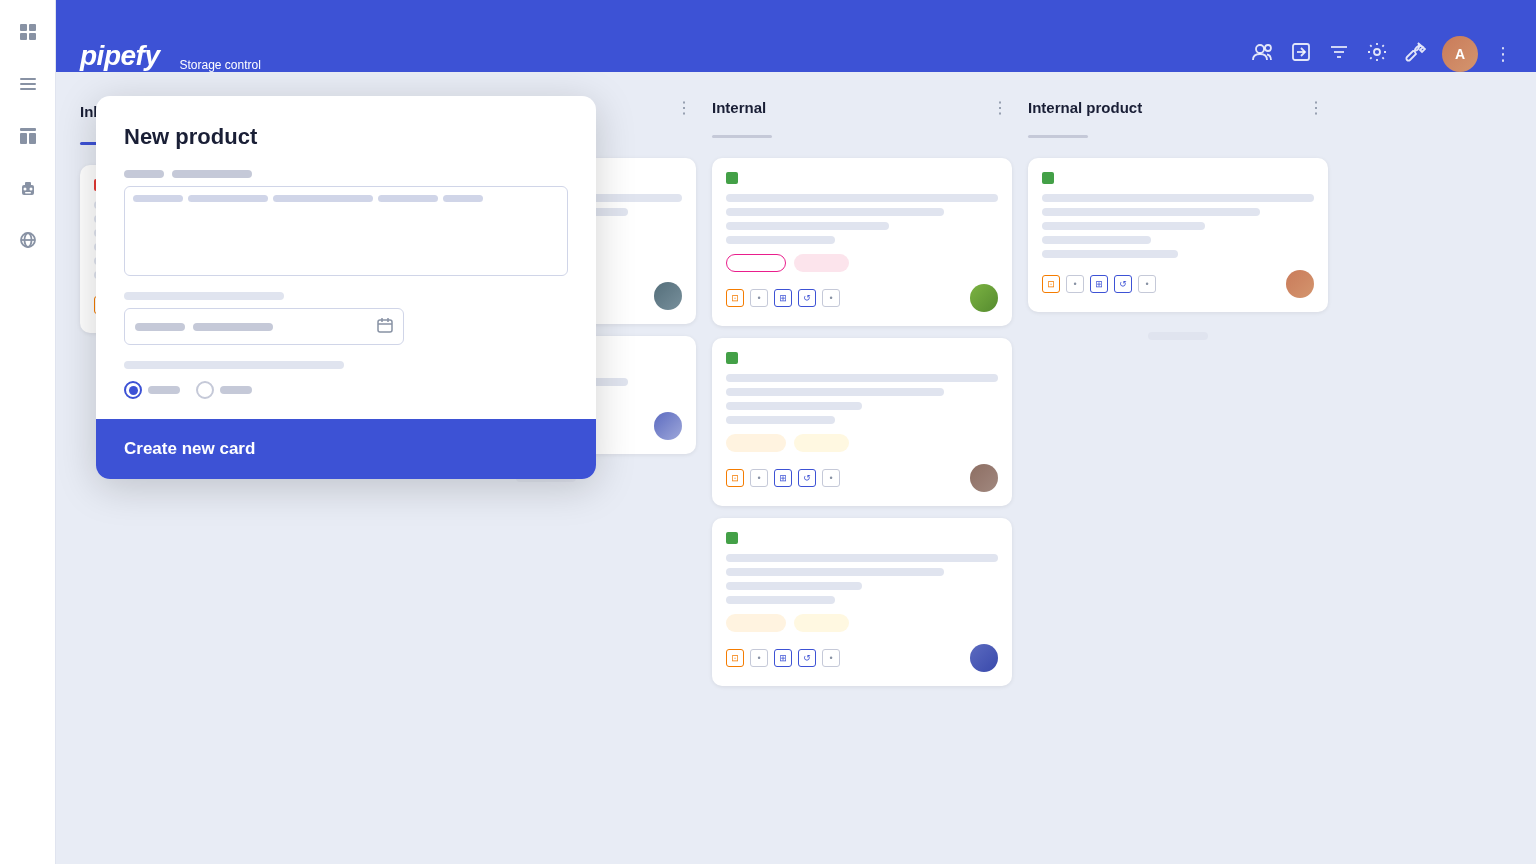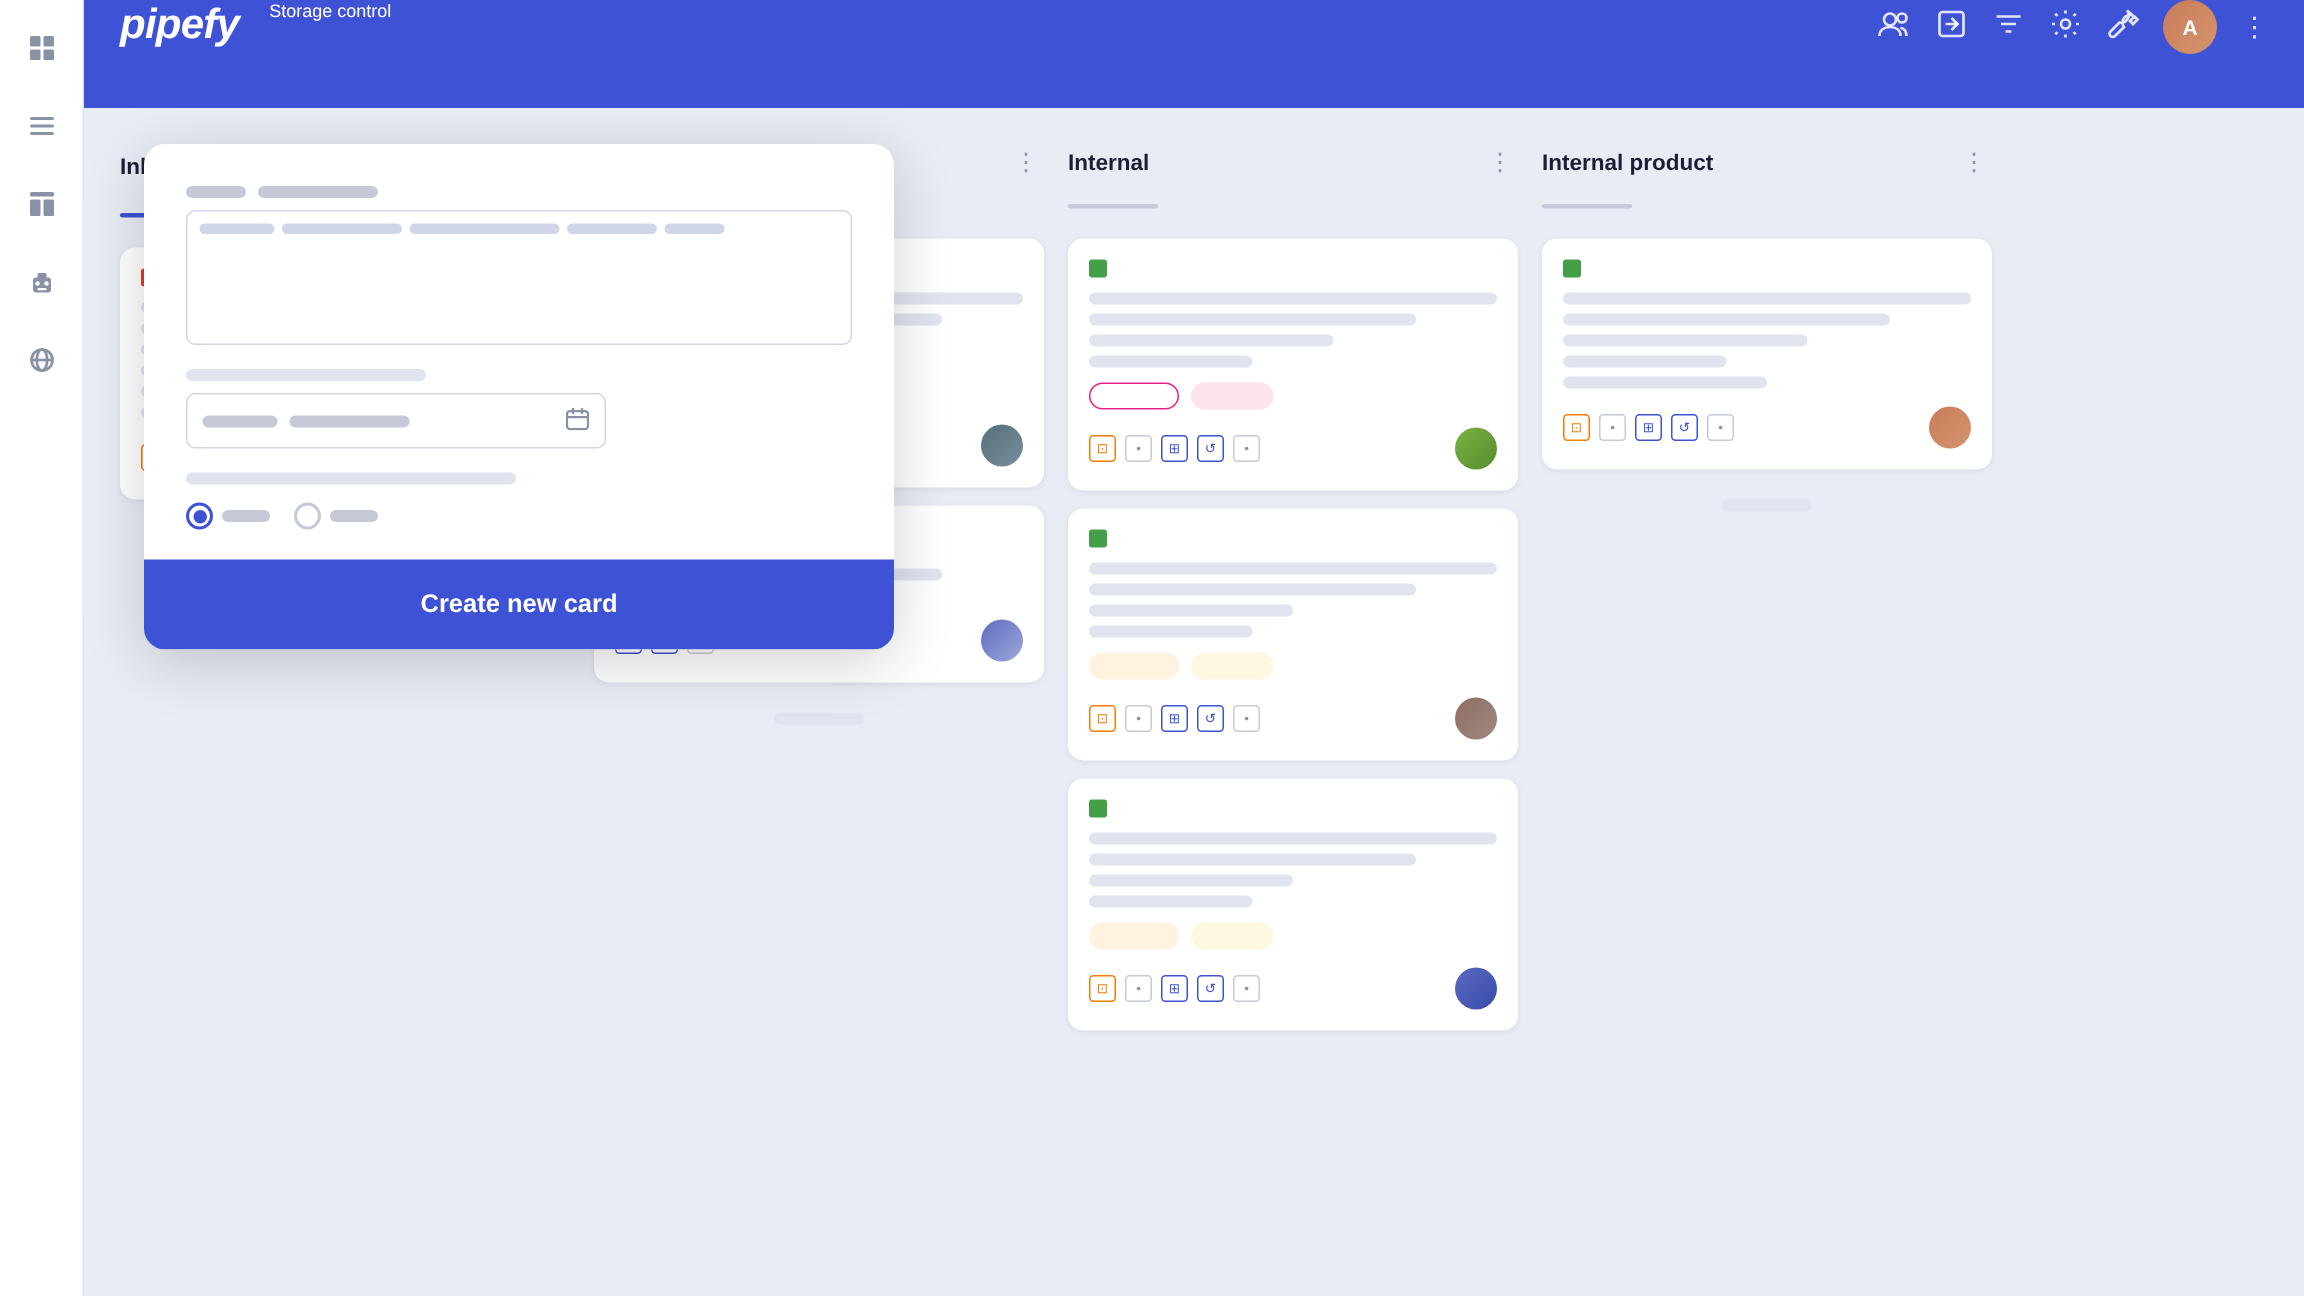--- a/index.html
+++ b/index.html
@@ -43,21 +43,21 @@
       display: flex;
       flex-direction: column;
       overflow: hidden;
     }
 
     
     .header {
       background: #3d52d5;
       height: 72px;
       display: flex;
-      align-items: flex-start;
+      align-items: flex-end;
       padding: 0 24px;
       flex-shrink: 0;
       position: relative;
     }
     .logo {
       display: flex;
       align-items: center;
       gap: 12px;
       color: #fff;
       font-size: 22px;
@@ -350,21 +350,21 @@
       border-radius: 50%;
     }
     .radio-sk {
       height: 8px;
       background: #c5c9d8;
       border-radius: 4px;
     }
     .modal-footer {
       background: #3d52d5;
       padding: 20px 28px;
-      text-align: center;
+      text-align: left;
       cursor: pointer;
     }
     .modal-footer-btn {
       color: #fff;
       font-size: 17px;
       font-weight: 600;
     }
 
     
     .av1 { background: linear-gradient(135deg, #8d6e63, #a1887f); }
@@ -645,20 +645,21 @@
         </div>
       </div>
       <div style="display:flex;justify-content:center;margin-top:8px;">
         <div class="skeleton-line w30" style="width:60px;"></div>
       </div>
     </div>
 
     <div class="modal-overlay">
       <div class="modal">
         <div class="modal-body">
+          <div class="modal-title">New product</div>
 
           <div class="modal-field-label">
             <div class="sk" style="width: 40px;"></div>
             <div class="sk" style="width: 80px;"></div>
           </div>
 
           <div class="modal-textarea-placeholder">
             <div class="sk-ph" style="width:50px;"></div>
             <div class="sk-ph" style="width:80px;"></div>
             <div class="sk-ph" style="width:100px;"></div>

